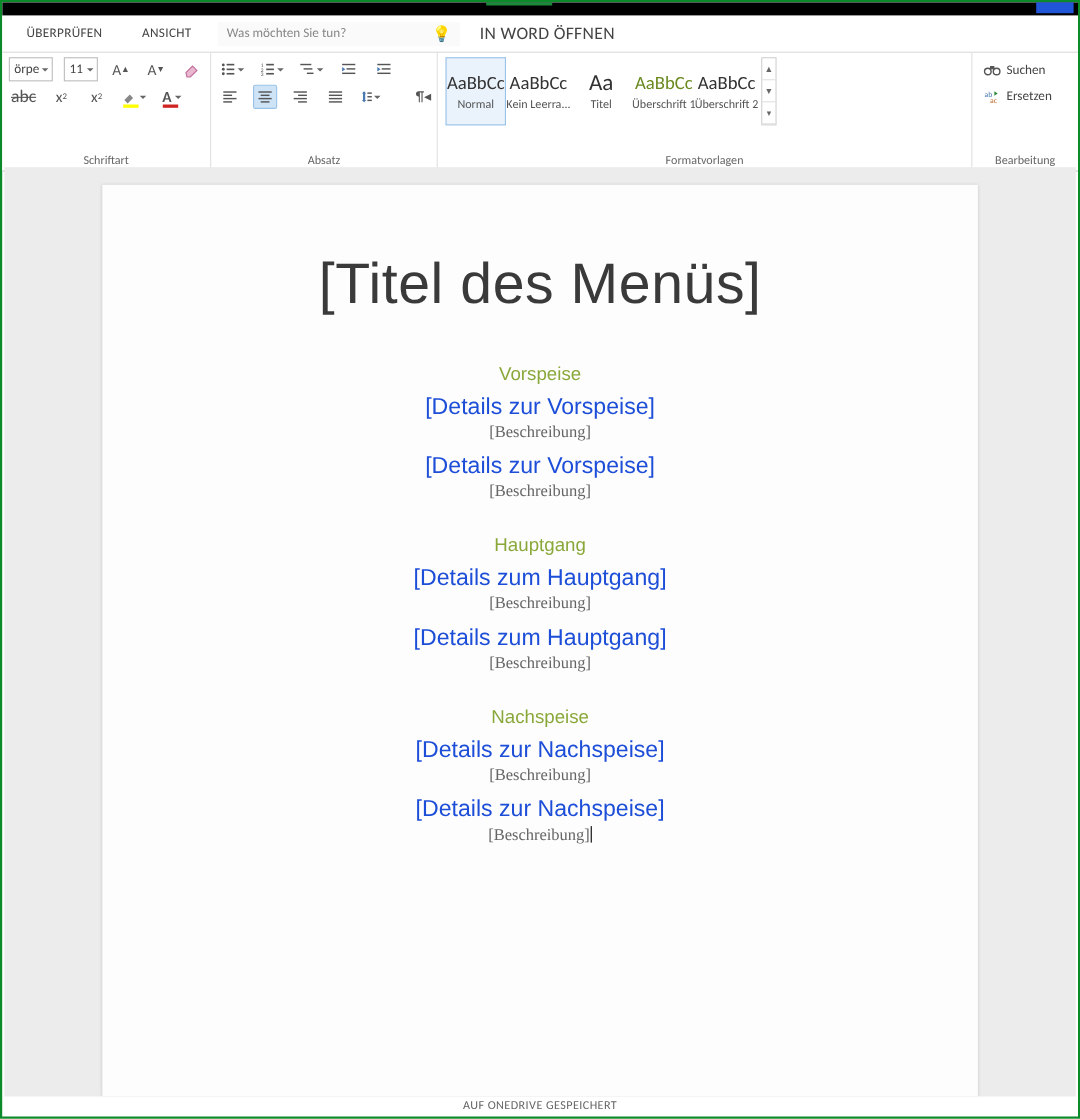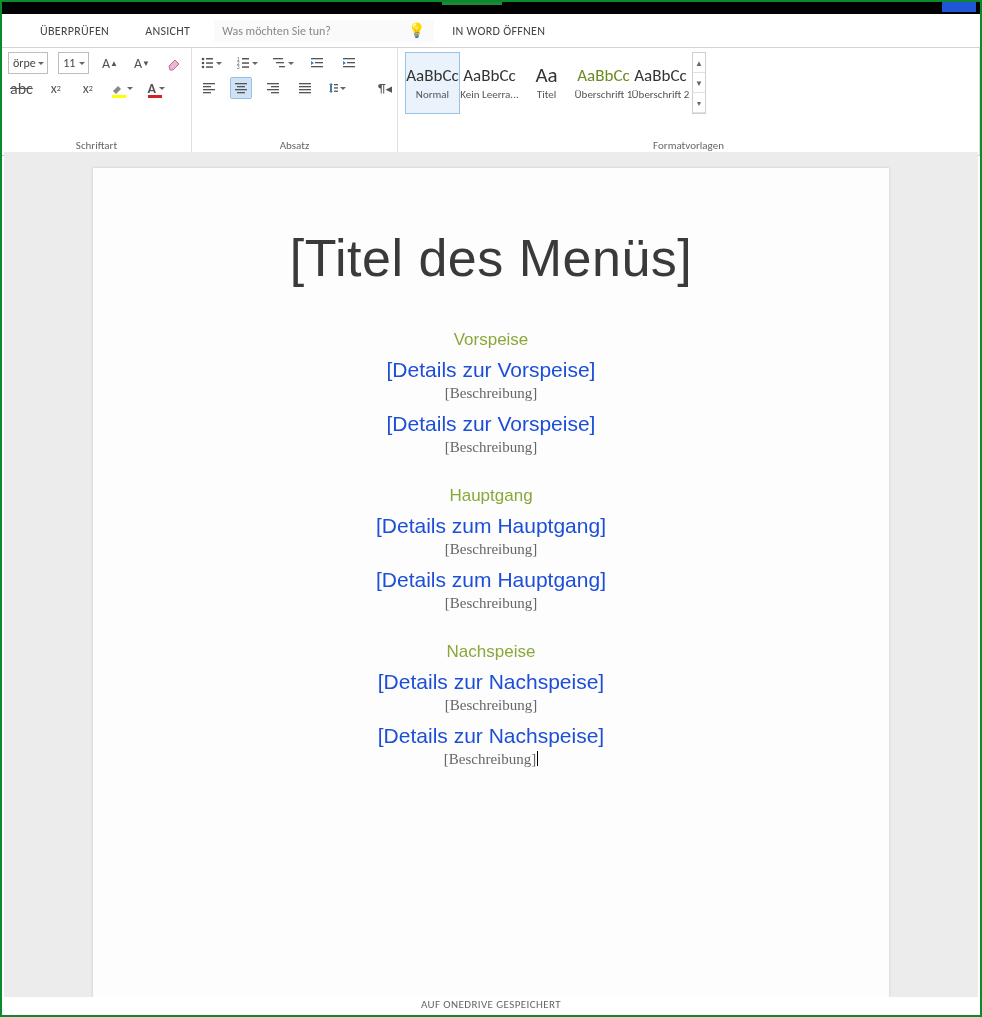--- a/index.html
+++ b/index.html
@@ -1,24 +1,24 @@
 <!DOCTYPE html>
 <html><head>
 <meta charset="utf-8">
 <style>
   * { box-sizing: border-box; margin: 0; padding: 0; }
   body { font-family: "Segoe UI", Calibri, sans-serif; font-size: 12px; color: #444; background: #fff; width: 982px; height: 1017px; overflow: hidden; border: 2px solid #0a8a28; position: relative; }
   .titlebar { height: 12px; background: #000; position: relative; }
   .titlebar-accent1 { position: absolute; top: 0; left: 440px; width: 60px; height: 3px; background: #1a8a3a; }
   .titlebar-accent2 { position: absolute; top: 0; right: 4px; width: 34px; height: 10px; background: #2055d8; }
-  .tabbar { height: 34px; background: #fff; display: flex; align-items: center; border-bottom: 1px solid #d4d4d4; padding-left: 20px; gap: 0; }
+  .tabbar { height: 34px; background: #fff; display: flex; align-items: center; border-bottom: 1px solid #d4d4d4; padding-left: 4px; gap: 0; }
   .tab { padding: 0 18px; font-size: 12px; color: #444; height: 28px; display: flex; align-items: center; text-transform: uppercase; letter-spacing: .3px; cursor: pointer; }
   .tellme { margin-left: 6px; display: flex; align-items: center; height: 22px; width: 220px; padding: 0 8px; color: #888; font-size: 12px; background: #fafafa; }
   .tellme .bulb { margin-left: auto; color: #f2a900; font-size: 14px; }
-  .openword { margin-left: 18px; font-size: 12px; color: #444; text-transform: uppercase; letter-spacing: .3px; cursor: pointer; }
+  .openword { margin-left: 18px; font-size: 16px; color: #444; text-transform: uppercase; letter-spacing: .3px; cursor: pointer; }
   .ribbon { height: 108px; background: #fff; display: flex; border-bottom: 1px solid #c8c8c8; }
   .group { border-right: 1px solid #e0e0e0; display: flex; flex-direction: column; padding: 4px 6px 0 6px; }
   .group-body { flex: 1; display: flex; flex-direction: column; gap: 3px; }
   .group-label { text-align: center; font-size: 11px; color: #666; padding: 2px 0 3px 0; }
   .row { display: flex; align-items: center; gap: 10px; }
   .btn { height: 22px; min-width: 22px; display: inline-flex; align-items: center; justify-content: center; border-radius: 2px; cursor: pointer; color: #555; font-size: 14px; padding: 0 2px; }
   .btn.sel { background: #cfe3f6; border: 1px solid #99c2e8; }
   .dd { padding-right: 10px; position: relative; }
   .dd::after { content: ""; position: absolute; right: 2px; top: 50%; margin-top: -1px; border: 3px solid transparent; border-top-color: #666; }
   .fontbox { height: 22px; border: 1px solid #bdbdbd; background: #fff; font-size: 12px; padding: 0 14px 0 4px; display: flex; align-items: center; min-width: 32px; position: relative; }
@@ -233,20 +233,41 @@
           <div class="styles-scroll">
             <div>▲</div>
             <div>▼</div>
             <div>▾</div>
           </div>
         </div>
     </div>
     <div class="group-label">Formatvorlagen</div>
   </div>
 
+  <div class="group" style="width:96px;border-right:none">
+    <div class="group-body edit-col">
+      <div class="edit-item">
+        <svg class="ic" viewBox="0 0 16 16">
+            <circle cx="4" cy="9" r="3" fill="none" stroke="#555" stroke-width="1.3"></circle>
+            <circle cx="12" cy="9" r="3" fill="none" stroke="#555" stroke-width="1.3"></circle>
+            <rect x="6" y="4" width="4" height="3" fill="#555"></rect>
+          </svg>
+        <span>Suchen</span>
+      </div>
+      <div class="edit-item">
+        <svg class="ic" viewBox="0 0 16 16">
+            <text x="1" y="8" font-size="7" fill="#4a7ab0">ab</text>
+            <text x="6" y="14" font-size="7" fill="#c06a2a">ac</text>
+            <path d="M10 3l3 2-3 2z" fill="#2a8a3a"></path>
+          </svg>
+        <span>Ersetzen</span>
+      </div>
+    </div>
+    <div class="group-label">Bearbeitung</div>
+  </div>
 </div>
 
 <div class="canvas-area">
   <div class="page">
     <div class="doc-title">[Titel des Menüs]</div>
     <div id="doc-sections">
         <div class="section-head">Vorspeise</div>
         <div class="item-title">[Details zur Vorspeise]</div>
         <div class="item-desc">[Beschreibung]</div>
         <div class="item-title">[Details zur Vorspeise]</div>

